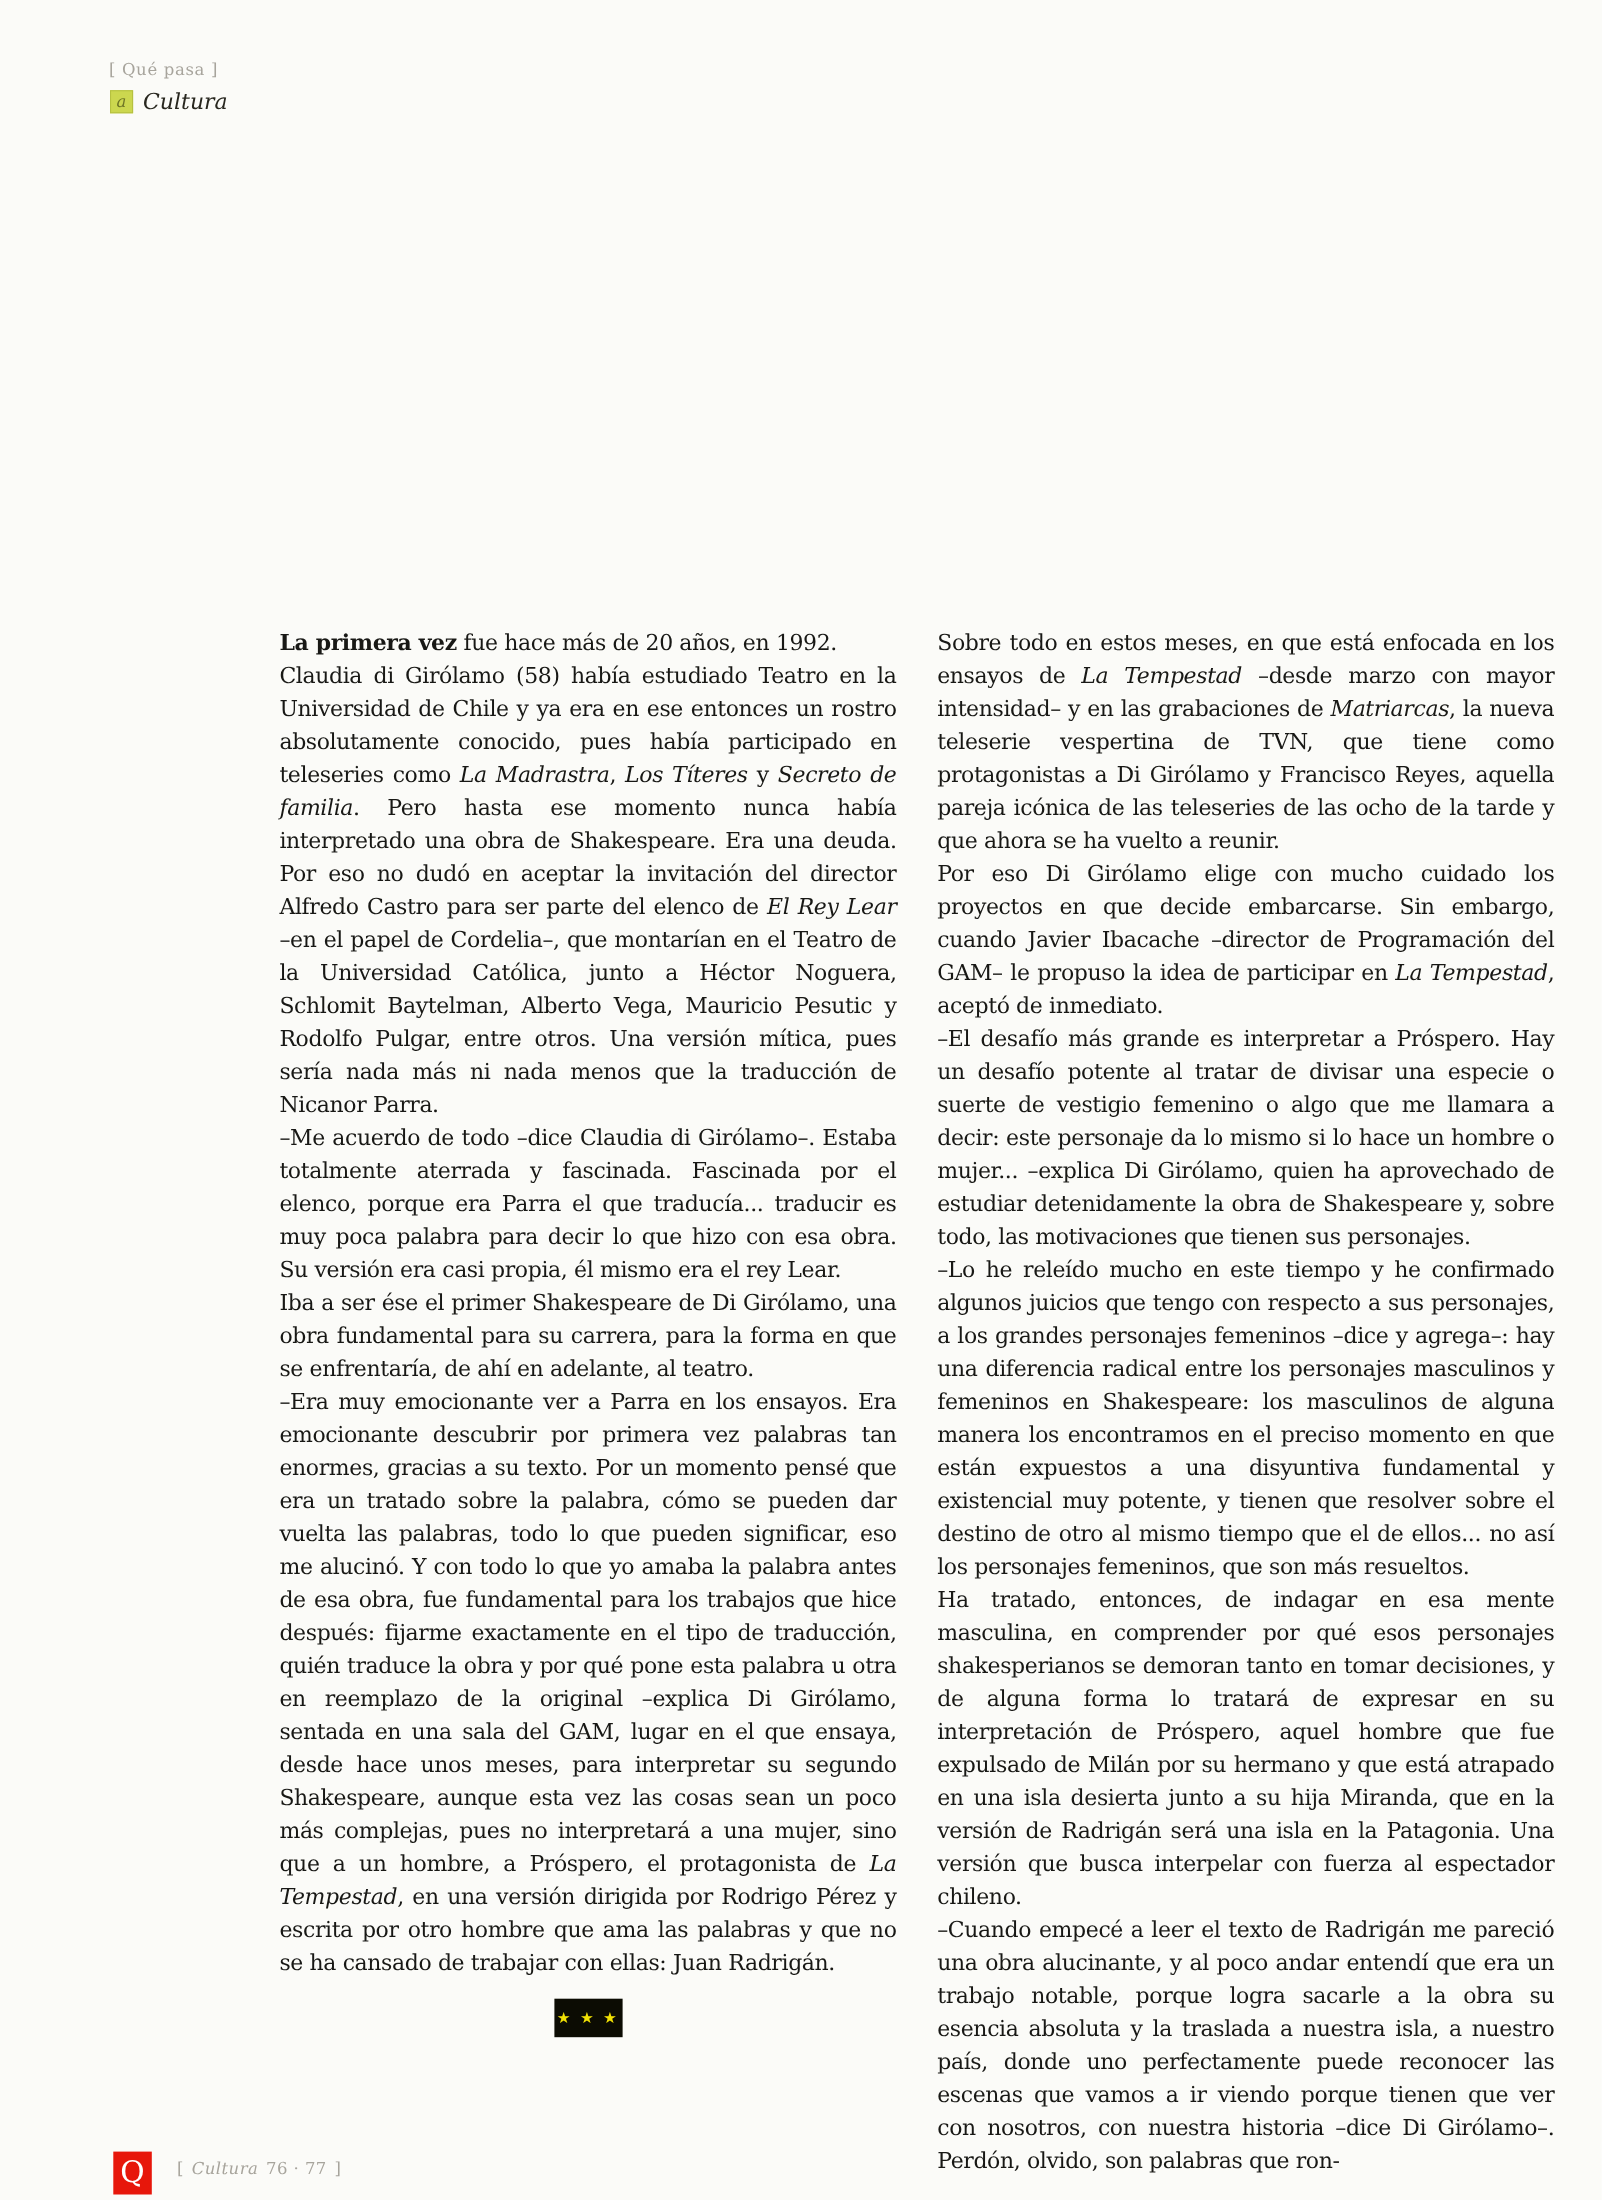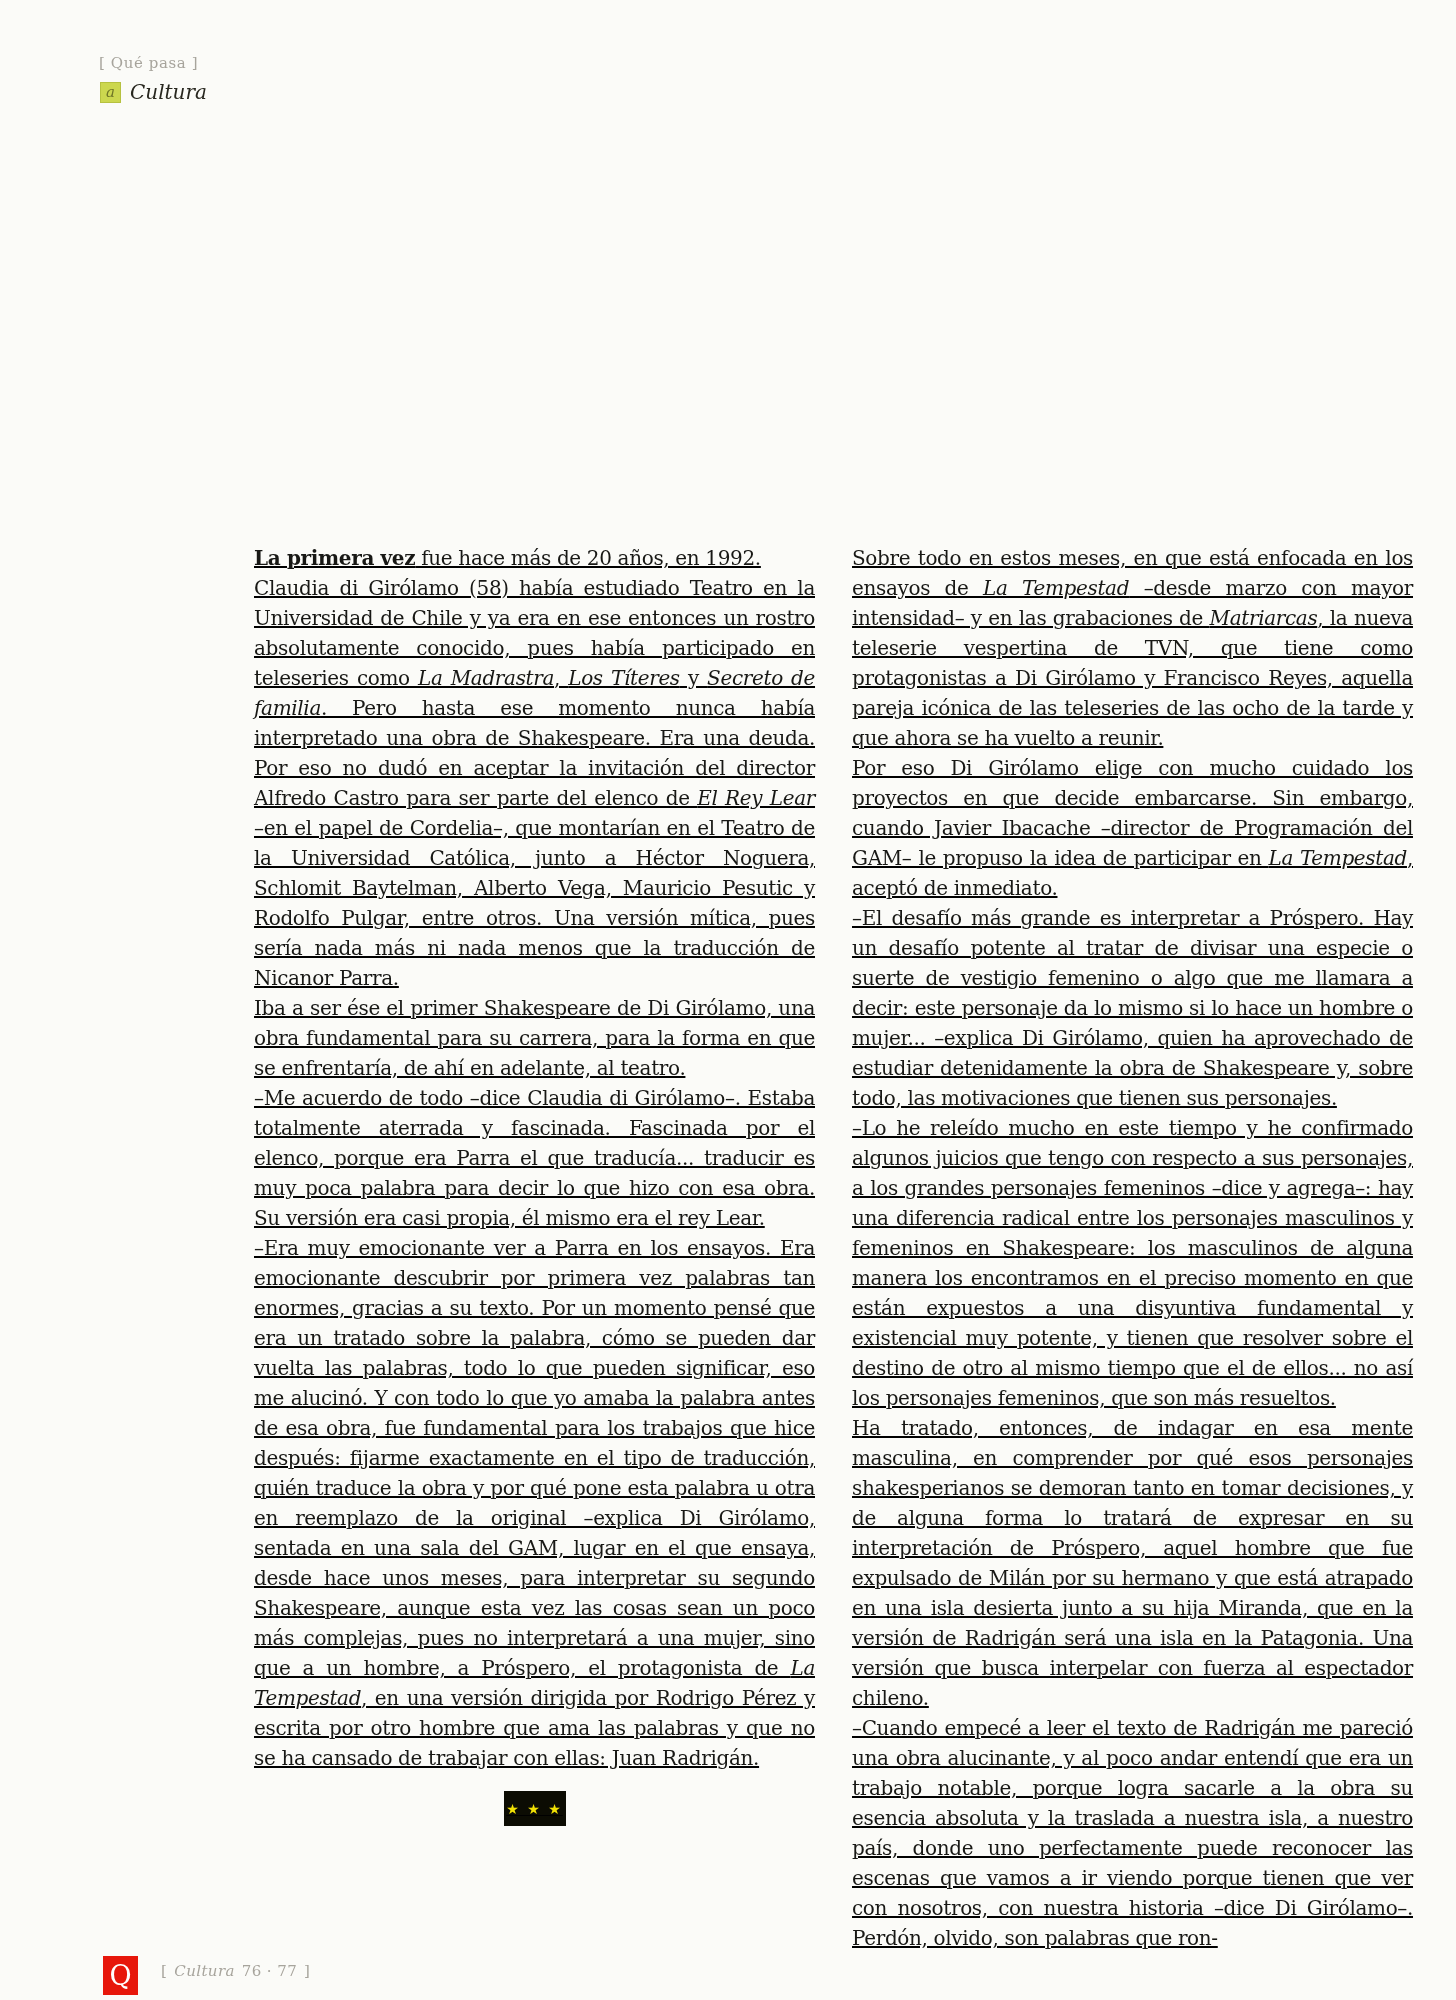--- a/index.html
+++ b/index.html
@@ -36,25 +36,24 @@
     line-height: 1;
   }
   .section-name {
     font-style: italic;
     font-size: 20px;
     color: #28271f;
   }
   
   .article {
     position: absolute;
-    left: 254px; top: 543px;
+    left: 254px; top: 569px;
     width: 1159px;
     display: flex;
     gap: 37px;
-    text-decoration: underline;
   }
   .column { width: 561px; }
   .para {
     margin: 0;
     font-size: 20px;
     line-height: 30px;
     text-align: justify;
     letter-spacing: -0.35px;
     color: var(--text, #181815);
     hyphens: auto;
@@ -108,22 +107,22 @@
       <span>a</span>
     </div>
     <div class="section-name">Cultura</div>
   </div>
 
   <div class="article">
     <div class="column">
       <div>
           <p class="para"><span class="seg-bold">La primera vez</span><span> fue hace más de 20 años, en 1992.</span></p>
           <p class="para"><span>Claudia di Girólamo (58) había estudiado Teatro en la Universidad de Chile y ya era en ese entonces un rostro absolutamente conocido, pues había participado en teleseries como </span><span class="seg-italic">La Madrastra</span><span>, </span><span class="seg-italic">Los Títeres</span><span> y </span><span class="seg-italic">Secreto de familia</span><span>. Pero hasta ese momento nunca había interpretado una obra de Shakespeare. Era una deuda. Por eso no dudó en aceptar la invitación del director Alfredo Castro para ser parte del elenco de </span><span class="seg-italic">El Rey Lear</span><span> –en el papel de Cordelia–, que montarían en el Teatro de la Universidad Católica, junto a Héctor Noguera, Schlomit Baytelman, Alberto Vega, Mauricio Pesutic y Rodolfo Pulgar, entre otros. Una versión mítica, pues sería nada más ni nada menos que la traducción de Nicanor Parra.</span></p>
+          <p class="para"><span>–Me acuerdo de todo –dice Claudia di Girólamo–. Estaba totalmente aterrada y fascinada. Fascinada por el elenco, porque era Parra el que traducía... traducir es muy poca palabra para decir lo que hizo con esa obra. Su versión era casi propia, él mismo era el rey Lear.</span></p>
           <p class="para"><span>Iba a ser ése el primer Shakespeare de Di Girólamo, una obra fundamental para su carrera, para la forma en que se enfrentaría, de ahí en adelante, al teatro.</span></p>
-          <p class="para"><span>–Me acuerdo de todo –dice Claudia di Girólamo–. Estaba totalmente aterrada y fascinada. Fascinada por el elenco, porque era Parra el que traducía... traducir es muy poca palabra para decir lo que hizo con esa obra. Su versión era casi propia, él mismo era el rey Lear.</span></p>
           <p class="para"><span>–Era muy emocionante ver a Parra en los ensayos. Era emocionante descubrir por primera vez palabras tan enormes, gracias a su texto. Por un momento pensé que era un tratado sobre la palabra, cómo se pueden dar vuelta las palabras, todo lo que pueden significar, eso me alucinó. Y con todo lo que yo amaba la palabra antes de esa obra, fue fundamental para los trabajos que hice después: fijarme exactamente en el tipo de traducción, quién traduce la obra y por qué pone esta palabra u otra en reemplazo de la original –explica Di Girólamo, sentada en una sala del GAM, lugar en el que ensaya, desde hace unos meses, para interpretar su segundo Shakespeare, aunque esta vez las cosas sean un poco más complejas, pues no interpretará a una mujer, sino que a un hombre, a Próspero, el protagonista de </span><span class="seg-italic">La Tempestad</span><span>, en una versión dirigida por Rodrigo Pérez y escrita por otro hombre que ama las palabras y que no se ha cansado de trabajar con ellas: Juan Radrigán.</span></p>
         </div>
       <div class="star-divider">
         <span>★ ★ ★</span>
       </div>
     </div>
     <div class="column">
       <div>
           <p class="para"><span>Sobre todo en estos meses, en que está enfocada en los ensayos de </span><span class="seg-italic">La Tempestad</span><span> –desde marzo con mayor intensidad– y en las grabaciones de </span><span class="seg-italic">Matriarcas</span><span>, la nueva teleserie vespertina de TVN, que tiene como protagonistas a Di Girólamo y Francisco Reyes, aquella pareja icónica de las teleseries de las ocho de la tarde y que ahora se ha vuelto a reunir.</span></p>
           <p class="para"><span>Por eso Di Girólamo elige con mucho cuidado los proyectos en que decide embarcarse. Sin embargo, cuando Javier Ibacache –director de Programación del GAM– le propuso la idea de participar en </span><span class="seg-italic">La Tempestad</span><span>, aceptó de inmediato.</span></p>

